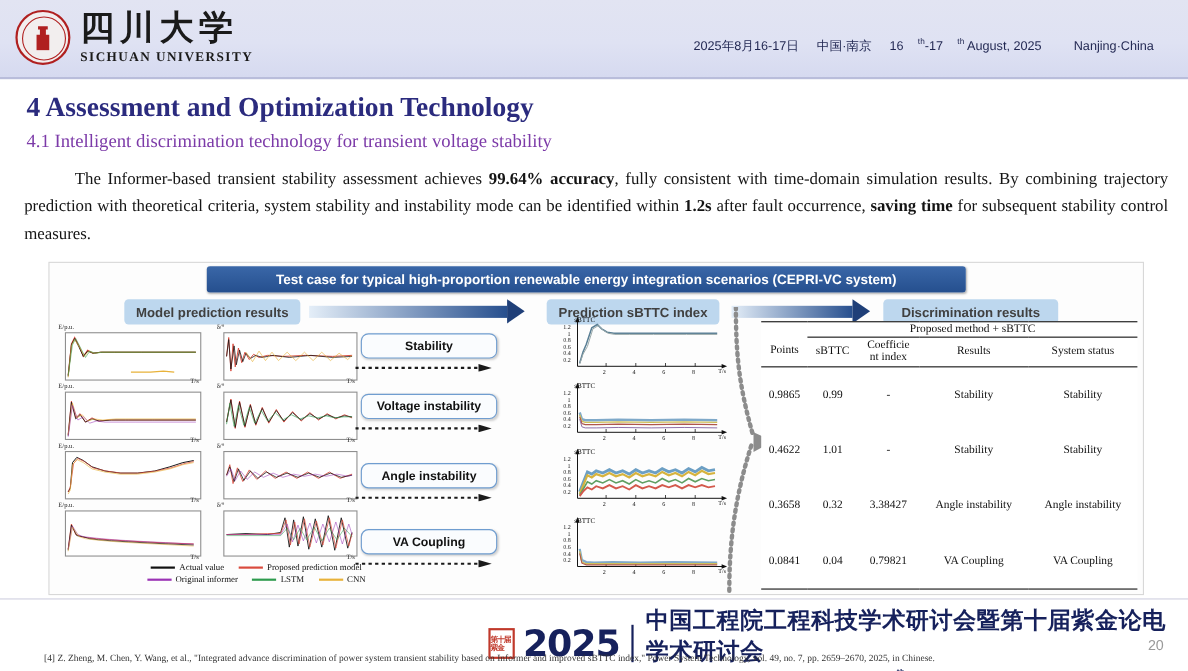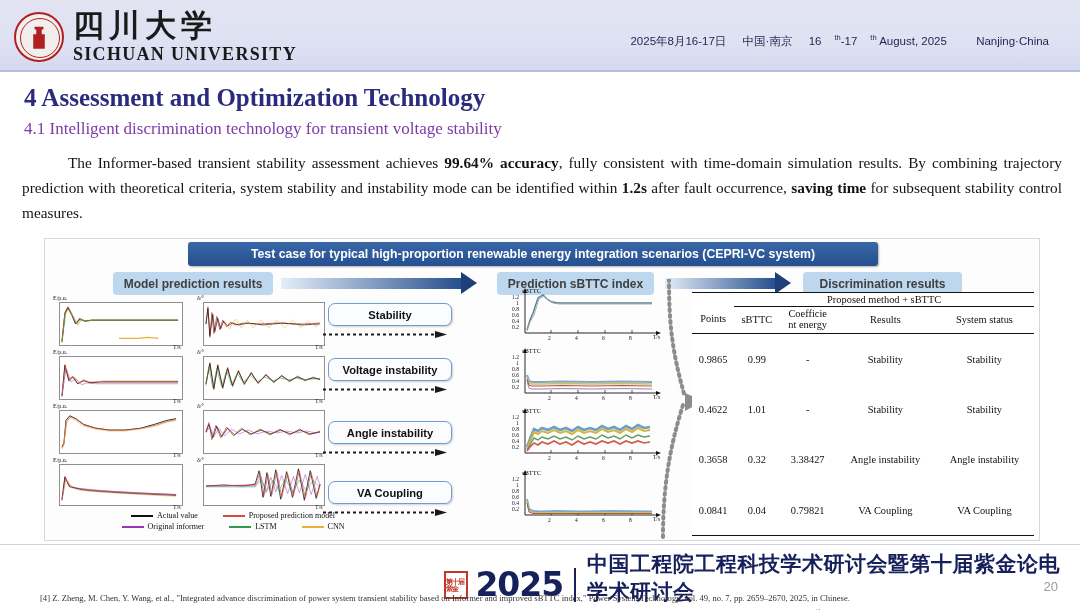--- a/index.html
+++ b/index.html
@@ -44,21 +44,21 @@
     clip-path: polygon(16% 100%, 16% 40%, 34% 40%, 34% 20%, 24% 20%, 24% 8%, 76% 8%, 76% 20%, 66% 20%, 66% 40%, 84% 40%, 84% 100%);
   }
   .uni-block { display: flex; flex-direction: column; }
   .uni-cn {
     font-family: "DejaVu Serif", serif;
     font-size: 31px; font-weight: 700; color: #1a1a1a;
     letter-spacing: 5px; line-height: 1.05;
   }
   .uni-en {
     font-family: "Liberation Serif", serif;
-    font-size: 18px; font-weight: 700; color: #1a1a1a;
+    font-size: 12px; font-weight: 700; color: #1a1a1a;
     letter-spacing: 1.3px; margin-top: 2px;
   }
   .header-meta {
     position: absolute; right: 18px; top: 33px;
     font-family: "Liberation Sans", sans-serif;
     font-size: 11.5px; color: #1f2550; white-space: nowrap;
   }
   .header-meta span { margin-right: 13px; }
   .header-meta sup { font-size: 7.5px; }
 
@@ -180,21 +180,21 @@
   .res-table tbody td { height: 36px; }
 
   
   .connector { position: absolute; left: 600px; top: 40px; width: 80px; height: 260px; }
 
   
   .legend {
     position: absolute; left: 58px; top: 272px; width: 260px;
     font-family: "Liberation Serif", serif; font-size: 8px; color: #111;
   }
-  .legend-row { display: flex; justify-content: center; gap: 25px; margin-bottom: 2px; }
+  .legend-row { display: flex; justify-content: center; gap: 13px; margin-bottom: 2px; }
   .legend-item { display: flex; align-items: center; gap: 4px; }
   .legend-swatch { width: 22px; height: 2px; display: inline-block; }
 
   
   .footer {
     position: absolute; left: 0; bottom: 0; width: 1080px; height: 66px;
     background: #ffffff; border-top: 1px solid #cfcfe0;
   }
   .footer-brand {
     position: absolute; left: 444px; top: 5px;
@@ -538,21 +538,21 @@
     <div class="res-table">
       <table>
         <thead>
           <tr class="row-top">
             <th></th>
             <th class="th-group" colspan="4">Proposed method + sBTTC</th>
           </tr>
           <tr class="head-row head-under">
             <th>Points</th>
             <th>sBTTC</th>
-            <th><span>Coefficie</span><br><span>nt energy</span></th>
+            <th><span>Coefficie</span><br><span>nt index</span></th>
             <th>Results</th>
             <th>System status</th>
           </tr>
         </thead>
         <tbody>
           <tr>
             <td>0.9865</td>
             <td>0.99</td>
             <td>-</td>
             <td>Stability</td>

